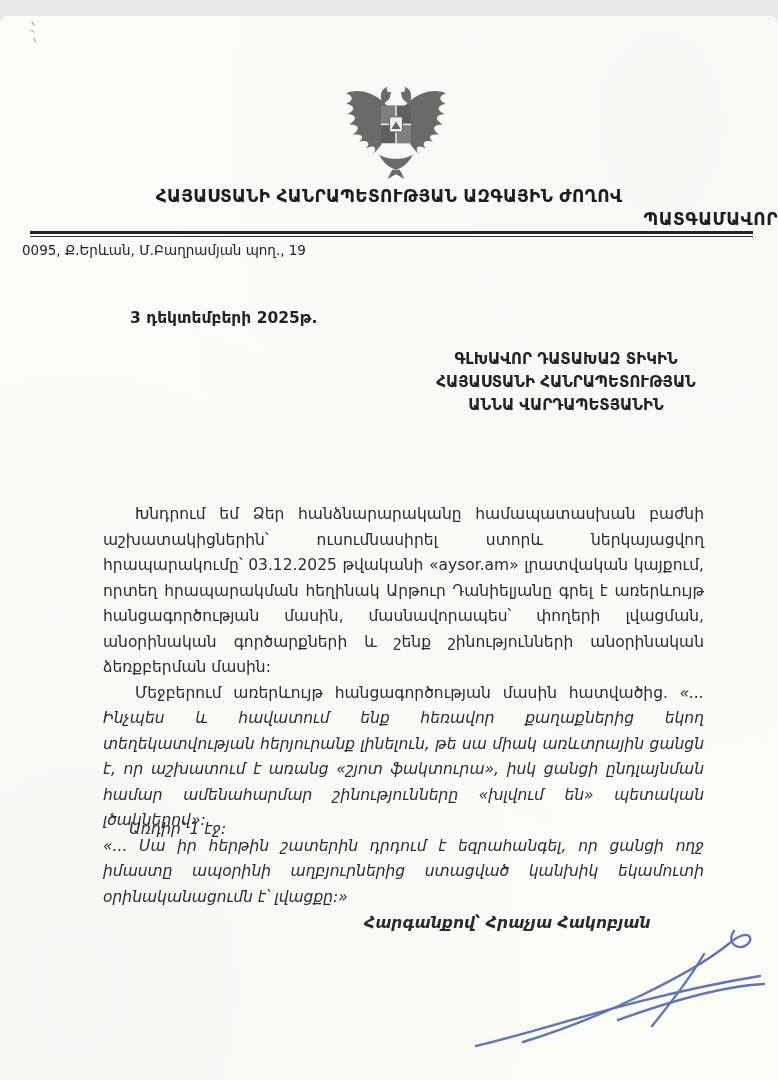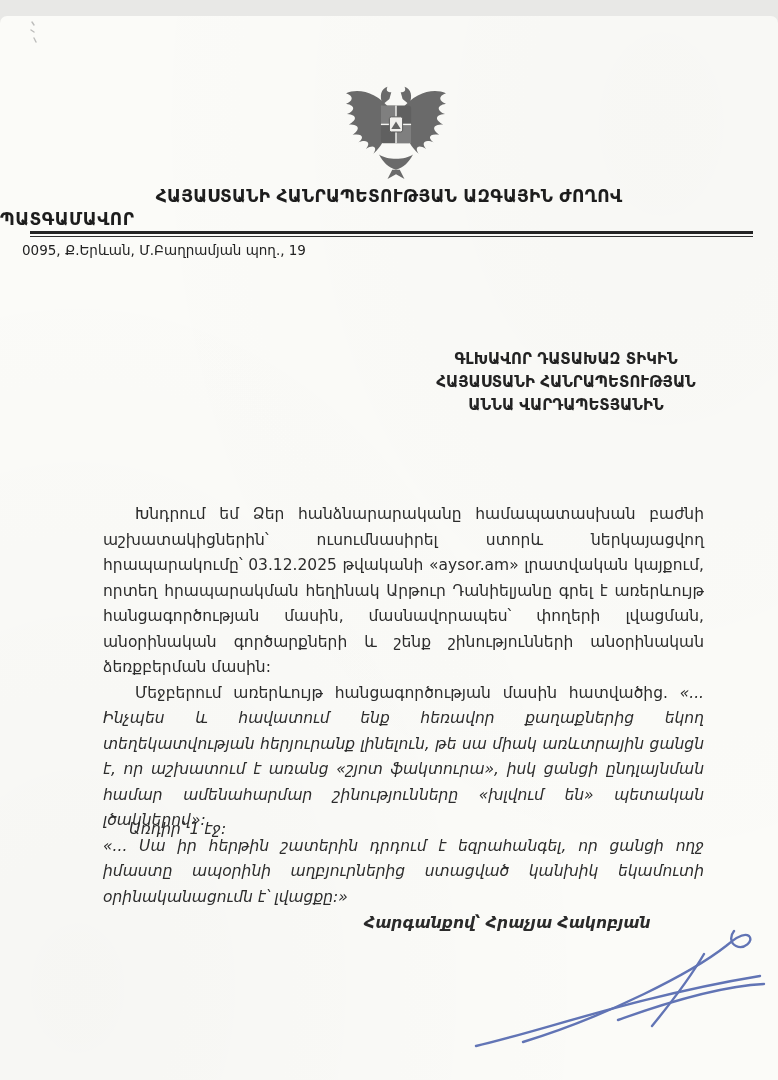--- a/index.html
+++ b/index.html
@@ -22,21 +22,21 @@
   .scan-mark{position:absolute;left:26px;top:2px;opacity:.55;}
   .emblem{
     position:absolute;left:330px;top:62px;width:132px;height:106px;
     filter:blur(.3px);opacity:.88;
   }
   .org-line1{
     position:absolute;left:0;top:170px;width:778px;text-align:center;
     font-weight:bold;font-size:17px;letter-spacing:.3px;color:#1d1d1d;
   }
   .org-line2{
-    position:absolute;left:0;top:193px;width:778px;text-align:left;
+    position:absolute;left:0;top:193px;width:778px;text-align:right;
     font-weight:bold;font-size:17px;letter-spacing:.5px;color:#1d1d1d;
   }
   .head-rule{
     position:absolute;left:30px;top:215px;width:723px;height:2px;
     border-top:3px solid #242424;border-bottom:1px solid #2e2e2e;
   }
   .address{
     position:absolute;left:22px;top:226px;font-size:13.5px;color:#222;
   }
   .date{
@@ -95,20 +95,21 @@
       <rect x="63" y="40" width="14" height="16" rx="2" fill="#f0efec" stroke="#3f3f3f"></rect>
       <path d="M65,53 L70,45 L75,53 Z" fill="#515151"></path>
     </g>
   </svg>
 
   <div class="org-line1">ՀԱՅԱՍՏԱՆԻ ՀԱՆՐԱՊԵՏՈՒԹՅԱՆ ԱԶԳԱՅԻՆ ԺՈՂՈՎ</div>
   <div class="org-line2">ՊԱՏԳԱՄԱՎՈՐ</div>
   <div class="head-rule"></div>
   <div class="address">0095, Ք.Երևան, Մ.Բաղրամյան պող., 19</div>
 
+  <div class="date">3 դեկտեմբերի 2025թ.</div>
 
   <div class="recipient">
     <div>ԳԼԽԱՎՈՐ ԴԱՏԱԽԱԶ ՏԻԿԻՆ</div>
     <div>ՀԱՅԱՍՏԱՆԻ ՀԱՆՐԱՊԵՏՈՒԹՅԱՆ</div>
     <div>ԱՆՆԱ ՎԱՐԴԱՊԵՏՅԱՆԻՆ</div>
   </div>
 
 
   <div class="body-block">
     <p class="p-indent">Խնդրում եմ Ձեր հանձնարարականը համապատասխան բաժնի աշխատակիցներին՝ ուսումնասիրել ստորև ներկայացվող հրապարակումը՝ 03.12.2025 թվականի «aysor.am» լրատվական կայքում, որտեղ հրապարակման հեղինակ Արթուր Դանիելյանը գրել է առերևույթ հանցագործության մասին, մասնավորապես՝ փողերի լվացման, անօրինական գործարքների և շենք շինությունների անօրինական ձեռքբերման մասին:</p>

